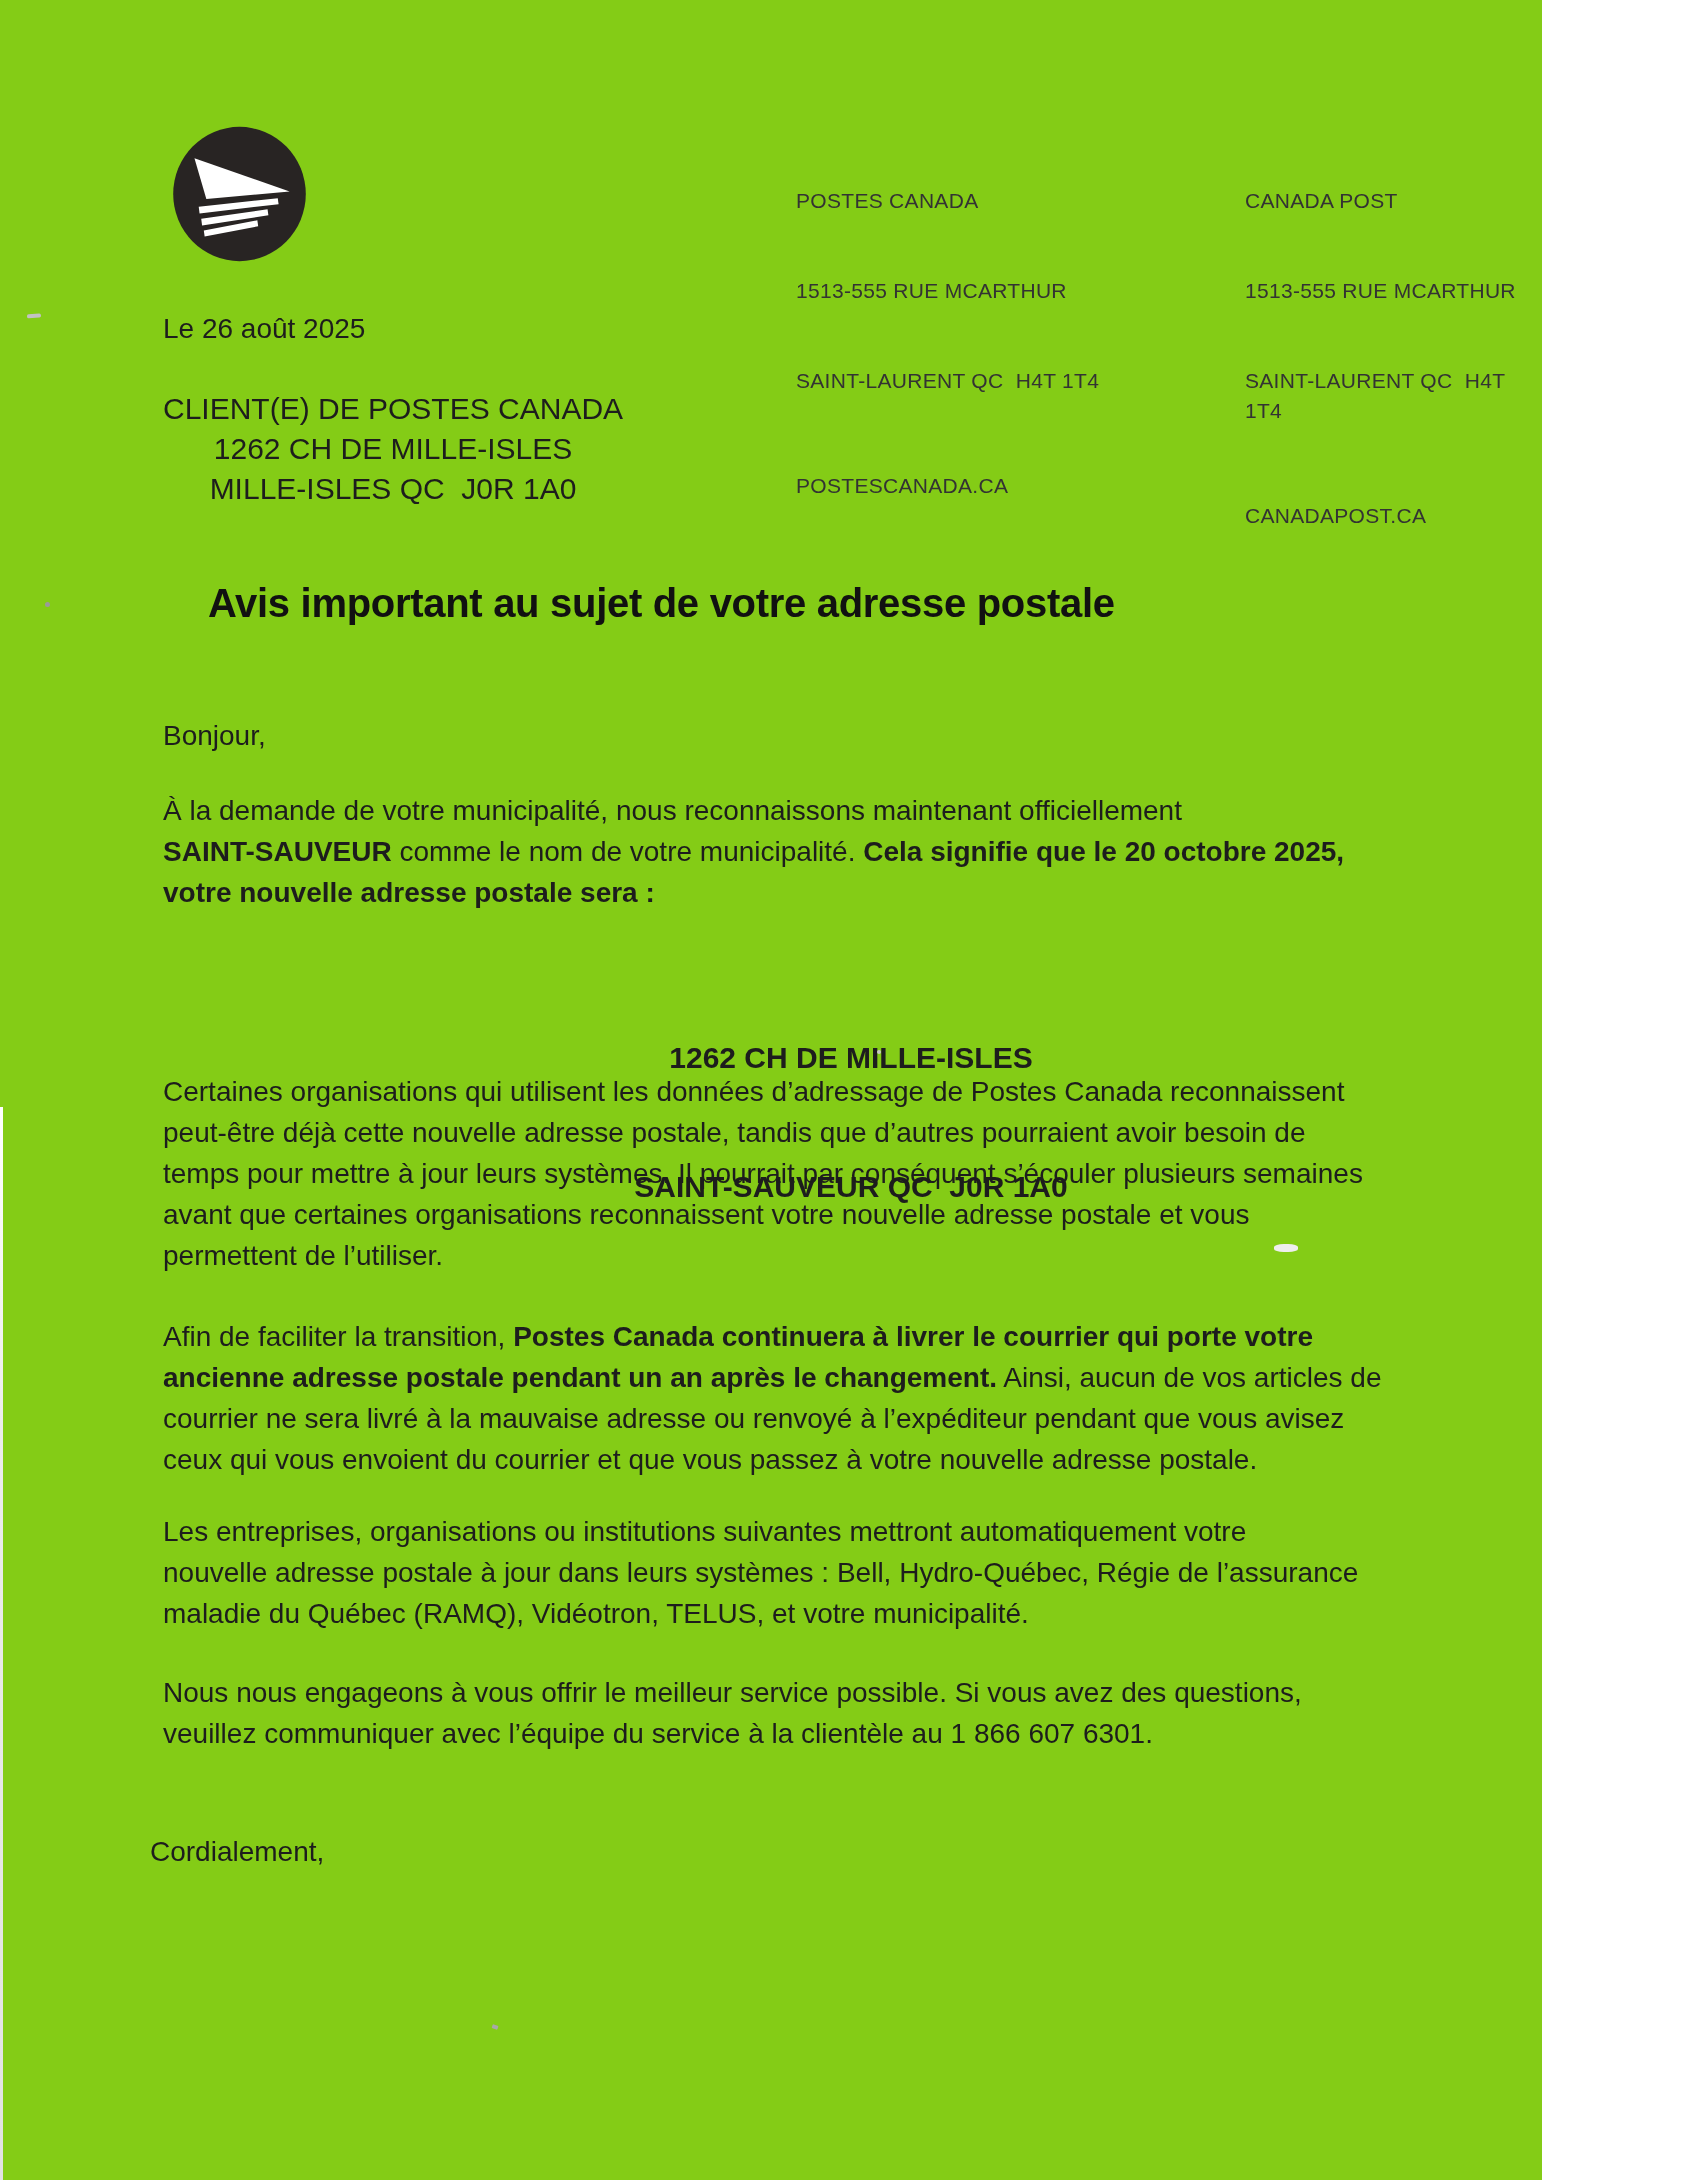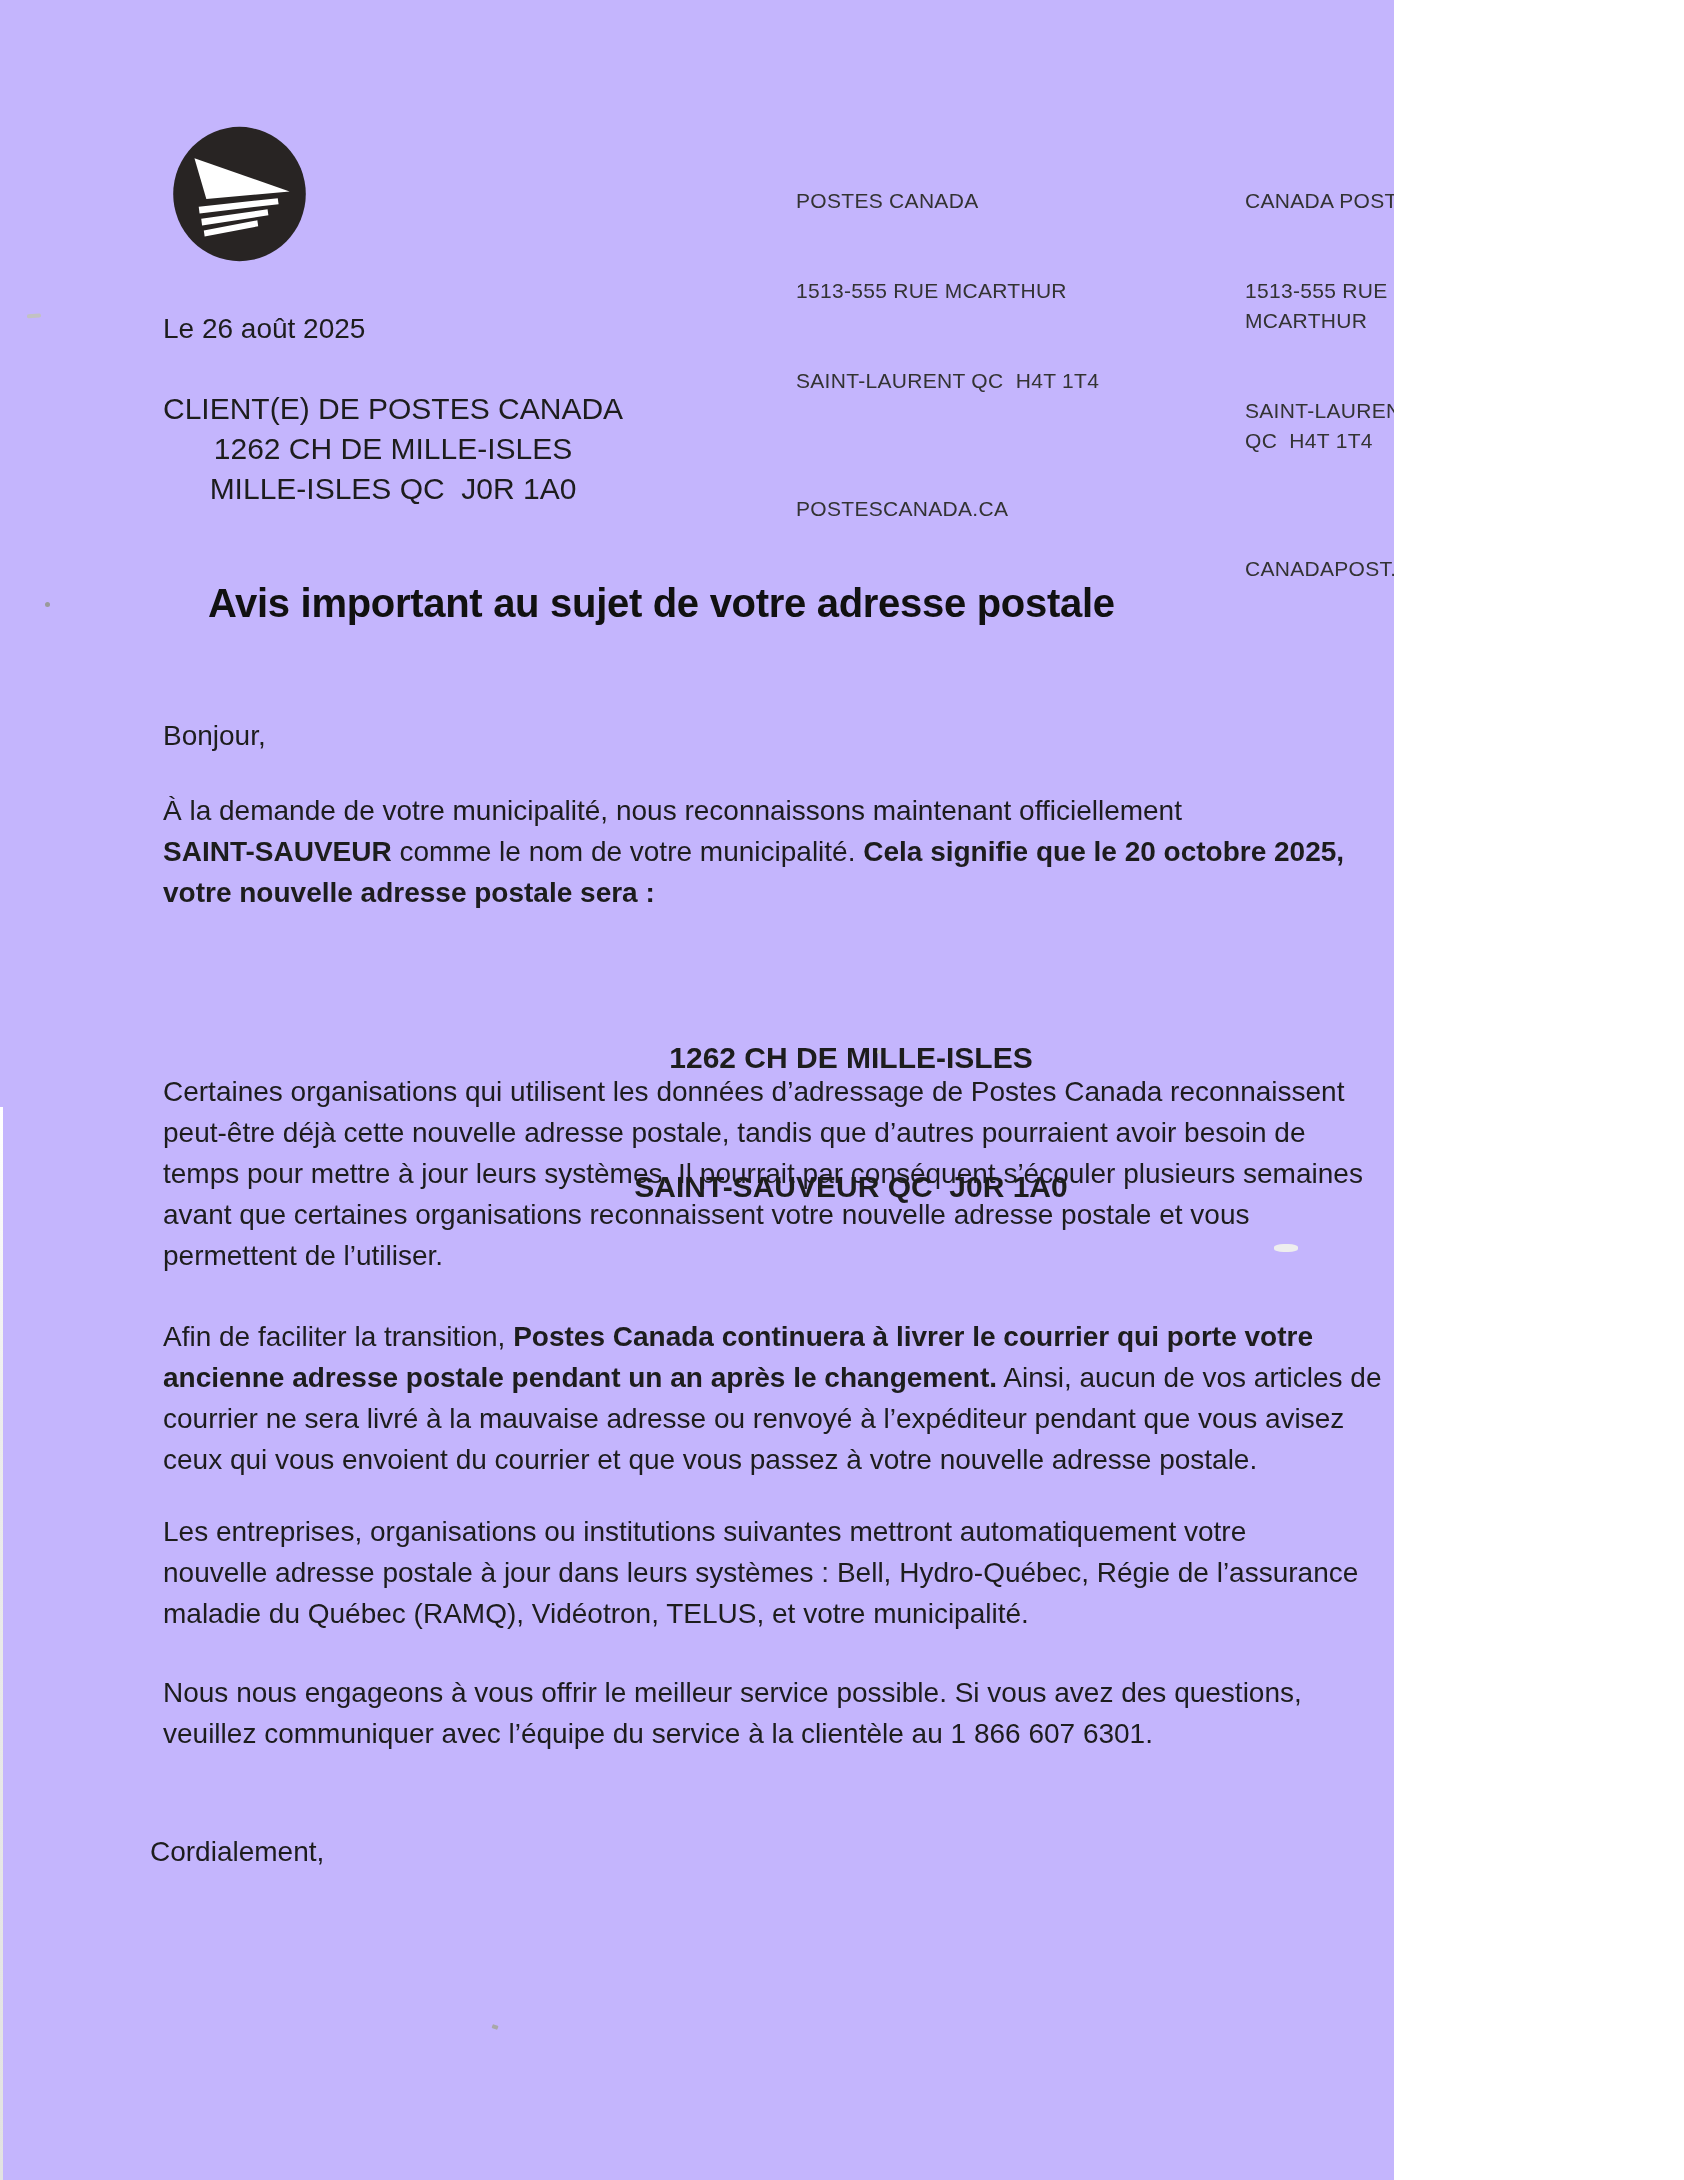--- a/index.html
+++ b/index.html
@@ -1,28 +1,28 @@
 <!DOCTYPE html>
 <html style="font-size:13.6px"><head>
 <meta charset="utf-8">
 <style>
   html,body { margin:0; padding:0; background:#ffffff; }
   .page {
     position:relative;
-    width:1394px; height:2181px;
-    background:#c4b5fd;
+    width:1542px; height:2181px;
+    background:#84cc16;
     font-family:"Liberation Sans","DejaVu Sans",sans-serif;
     color:#1d1d1d;
     overflow:hidden;
   }
   .abs { position:absolute; }
 
   
   .sender { font-size:21px; line-height:30px; letter-spacing:0.3px; color:#333333; white-space:pre-wrap; }
-  .sender .website { margin-top:38px; }
+  .sender .website { margin-top:15px; }
 
   
   .body-text { font-size:28px; line-height:41px; white-space:pre-wrap; color:#1d1d1d; }
   .recipient-line { font-size:30px; line-height:40px; white-space:pre-wrap;text-align:center; }
   .title { font-size:40px; font-weight:700; letter-spacing:-0.3px; color:#111111; margin:0; }
   .new-address { font-weight:700; font-size:30px; line-height:43px; text-align:center; width:1376px; white-space:pre-wrap; }
   b, .seg-bold { font-weight:700; }
 
   
   .speck { position:absolute; border-radius:50%; }

